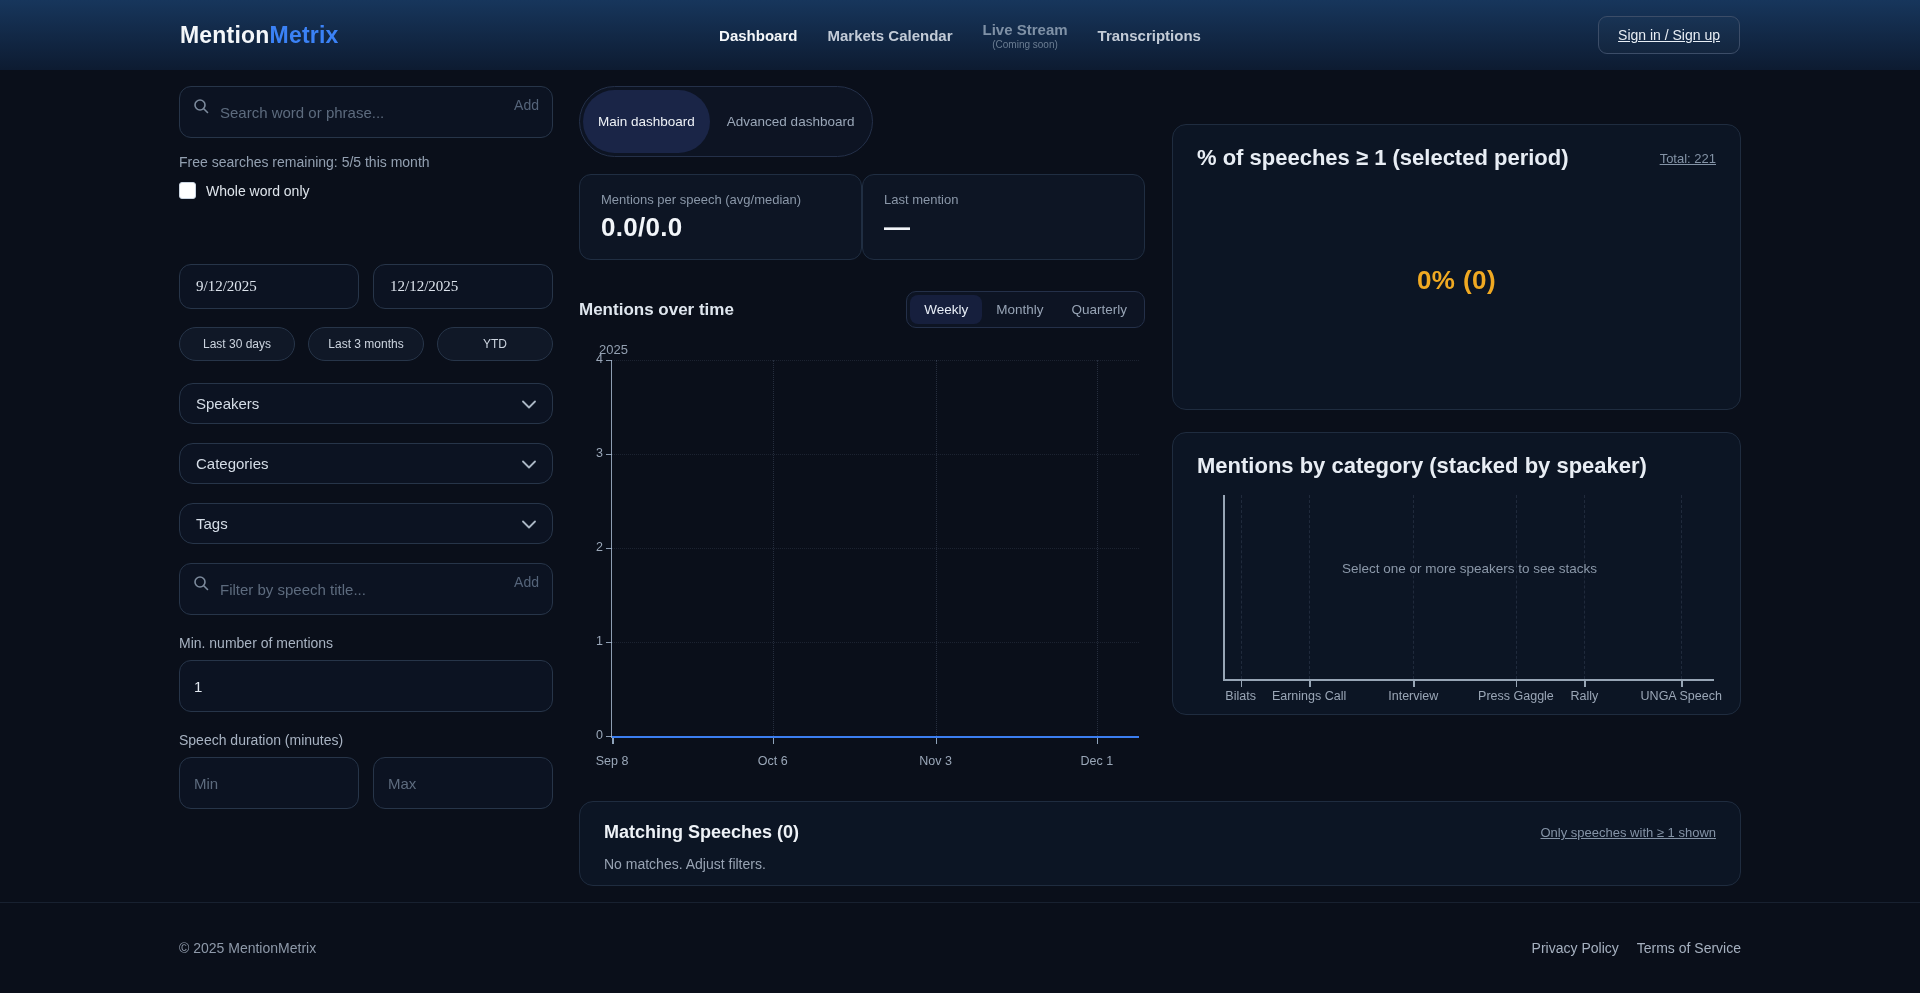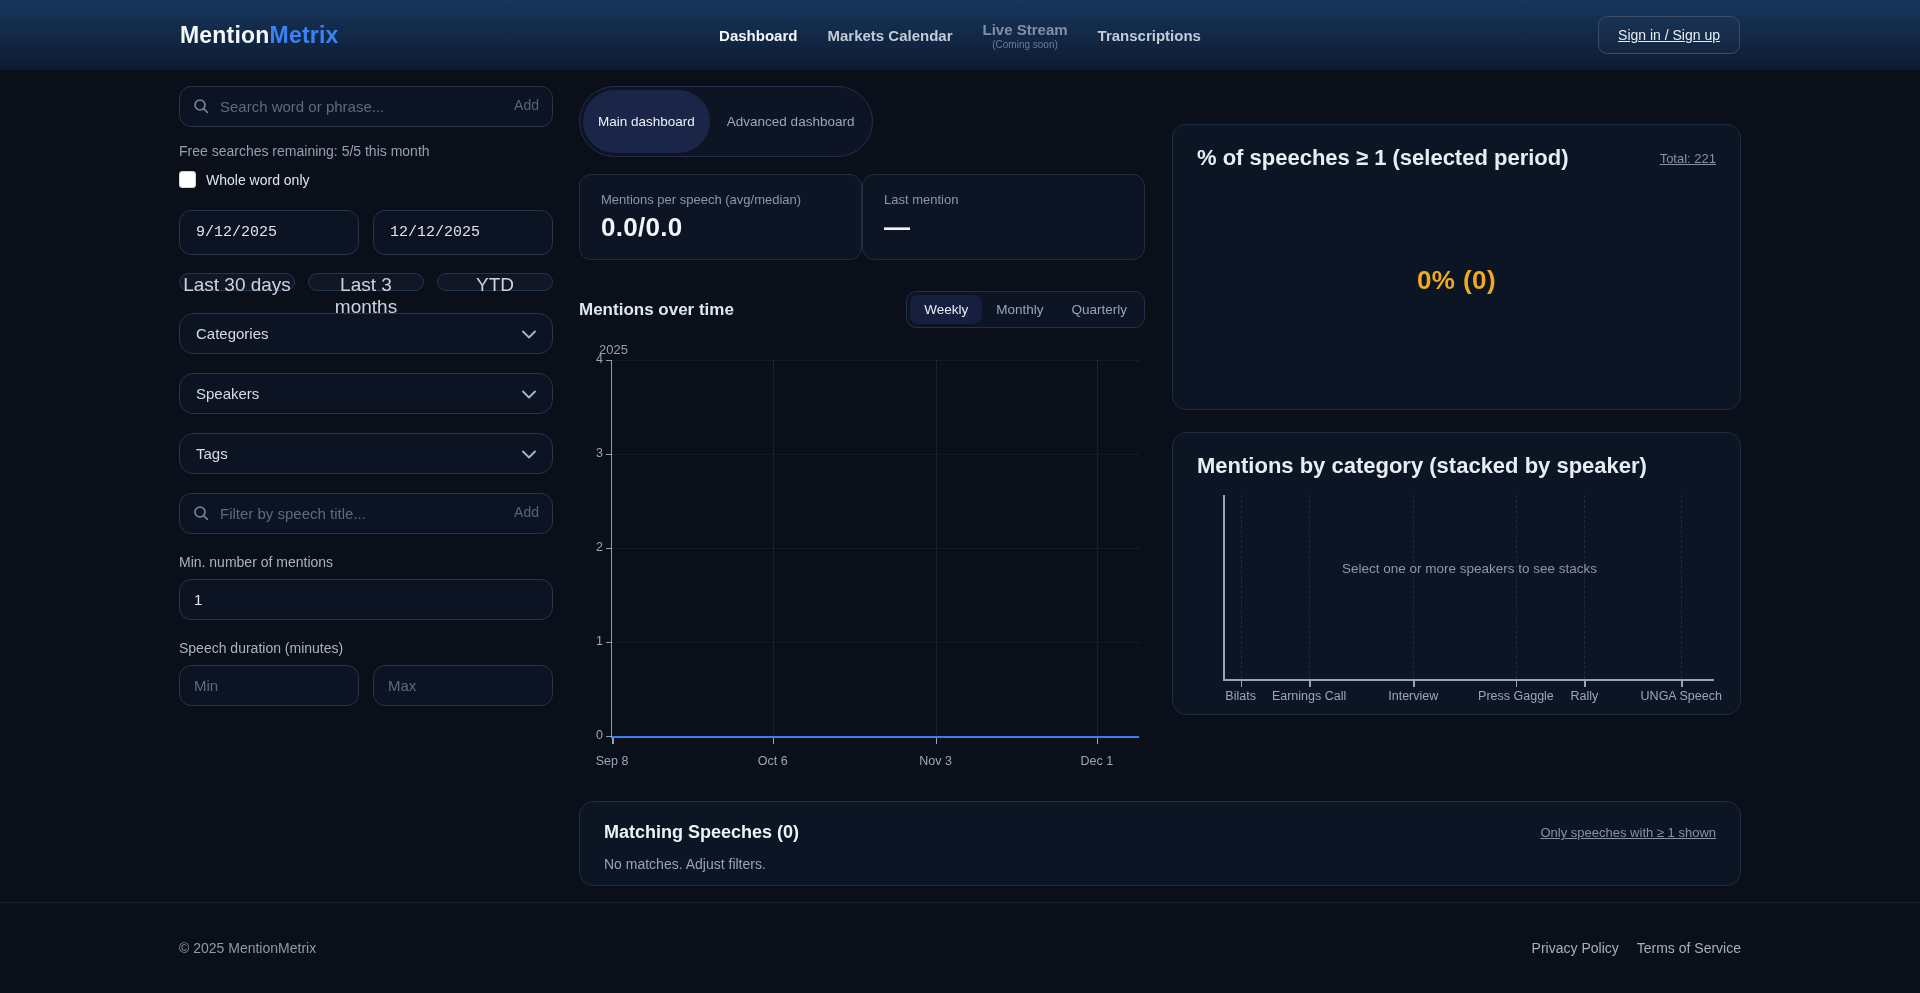--- a/index.html
+++ b/index.html
@@ -40,41 +40,41 @@
   .page-body { width: 1562px; margin: 0 auto; padding-top: 16px; display: flex; gap: 26px; height: 832px; }
   .sidebar { width: 374px; flex-shrink: 0; }
   .main-area { flex: 1; }
   .top-row { display: flex; gap: 27px; }
   .mid-col { width: 566px; flex-shrink: 0; }
   .right-col { flex: 1; padding-top: 38px; }
 
   
   .field-wrap { position: relative; margin-bottom: 4px; }
   .text-input {
-    width: 100%; height: 41px; background: #0c1322; border: 1px solid #273549;
+    width: 100%; height: 52px; background: #0c1322; border: 1px solid #273549;
     border-radius: 12px; color: #e2e8f0; font-size: 15px; padding: 0 14px;
     font-family: inherit; outline: none;
   }
   .text-input::placeholder { color: #5d6b7e; }
   .with-icon { padding-left: 40px; }
   .input-icon { position: absolute; left: 14px; top: 12px; }
   .add-label { position: absolute; right: 14px; top: 11px; font-size: 14px; color: #55647a; cursor: pointer; }
   .free-text { margin: 16px 0 12px; color: #93a0b1; font-size: 14px; }
   .checkbox-row { display: flex; align-items: center; gap: 10px; margin: 2px 0 22px; cursor: pointer; }
   .checkbox { width: 17px; height: 17px; background: #ffffff; border: 1px solid #cbd5e1; border-radius: 3px; }
   .checkbox-row span { color: #dfe5ec; font-size: 14px; }
   .dates-row { display: flex; gap: 14px; margin-bottom: 18px; }
   .date-input {
     flex: 1; height: 45px; background: #0c1322; border: 1px solid #273549; border-radius: 12px;
-    color: #dde4ed; font-size: 15px; padding: 0 16px; font-family: Liberation Mono, monospace; outline: none; width: 50%;
+    color: #dde4ed; font-size: 15px; padding: 0 16px; font-family: Liberation Serif, serif; outline: none; width: 50%; margin-top: 43px;
   }
   .quick-row { display: flex; gap: 13px; margin-bottom: 22px; }
   .pill-btn {
-    flex: 1; height: 18px; background: #101827; border: 1px solid #273549; border-radius: 999px;
-    color: #ccd4df; font-size: 19px; cursor: pointer; font-family: inherit;
+    flex: 1; height: 34px; background: #101827; border: 1px solid #273549; border-radius: 999px;
+    color: #ccd4df; font-size: 12px; cursor: pointer; font-family: inherit;
   }
   .dropdown {
     height: 41px; background: #0c1322; border: 1px solid #273549; border-radius: 14px;
     display: flex; align-items: center; justify-content: space-between; padding: 0 16px;
     margin-bottom: 19px; cursor: pointer;
   }
   .dropdown span { color: #d5dde7; font-size: 15px; }
   .side-label { color: #a8b3c2; font-size: 14px; margin: 20px 0 9px; }
   .minmax-row { display: flex; gap: 14px; }
   .minmax-row .text-input { width: 50%; flex: 1; }
@@ -195,27 +195,27 @@
       <input class="date-input" value="12/12/2025" style="">
     </div>
 
     <div class="quick-row">
       <button class="pill-btn">Last 30 days</button>
       <button class="pill-btn">Last 3 months</button>
       <button class="pill-btn">YTD</button>
     </div>
 
     <div class="dropdown">
-      <span>Categories</span>
+      <span>Speakers</span>
       <span><svg width="14" height="9" viewBox="0 0 14 9" fill="none">
             <path d="M1 1.5 L7 7.5 L13 1.5" stroke="#aab6c4" stroke-width="1.8" stroke-linecap="round" stroke-linejoin="round"></path>
           </svg></span>
     </div>
     <div class="dropdown">
-      <span>Speakers</span>
+      <span>Categories</span>
       <span><svg width="14" height="9" viewBox="0 0 14 9" fill="none">
             <path d="M1 1.5 L7 7.5 L13 1.5" stroke="#aab6c4" stroke-width="1.8" stroke-linecap="round" stroke-linejoin="round"></path>
           </svg></span>
     </div>
     <div class="dropdown">
       <span>Tags</span>
       <span><svg width="14" height="9" viewBox="0 0 14 9" fill="none">
             <path d="M1 1.5 L7 7.5 L13 1.5" stroke="#aab6c4" stroke-width="1.8" stroke-linecap="round" stroke-linejoin="round"></path>
           </svg></span>
     </div>

